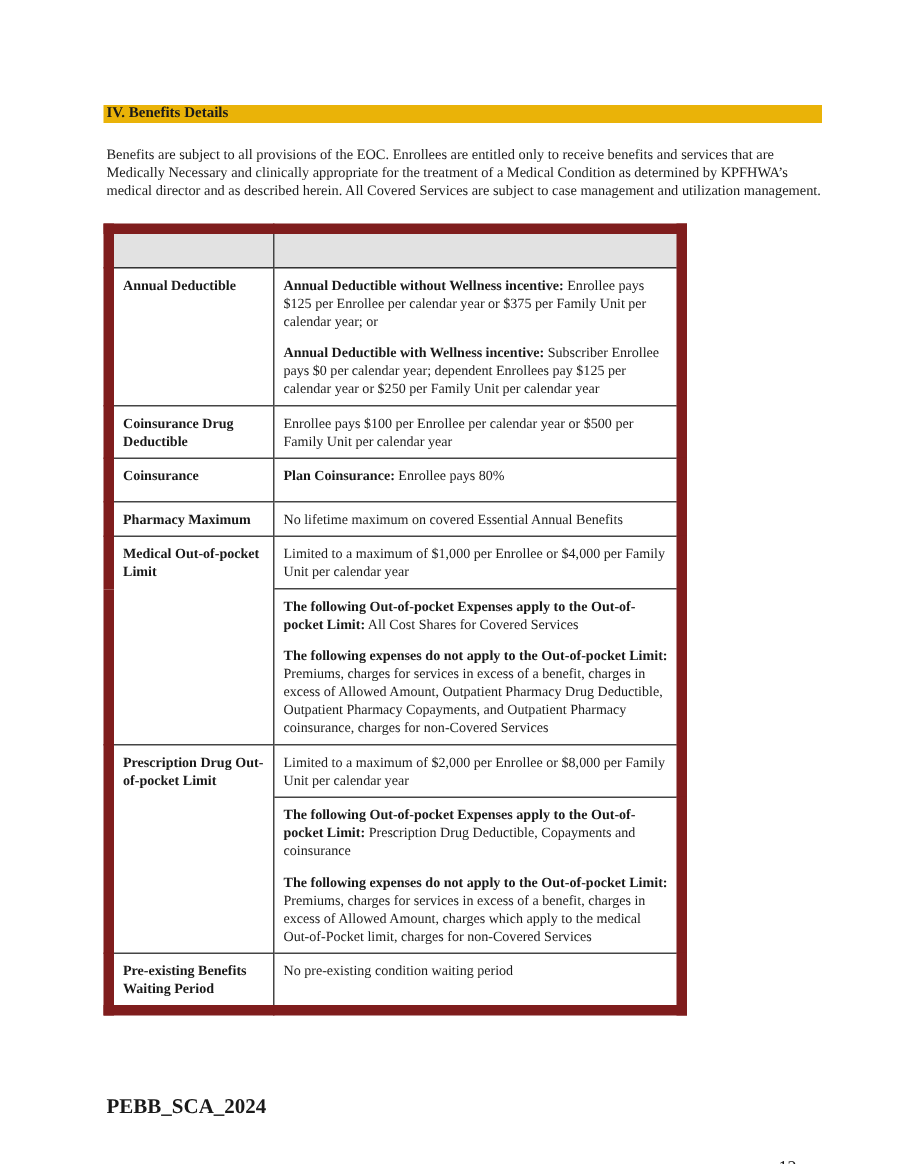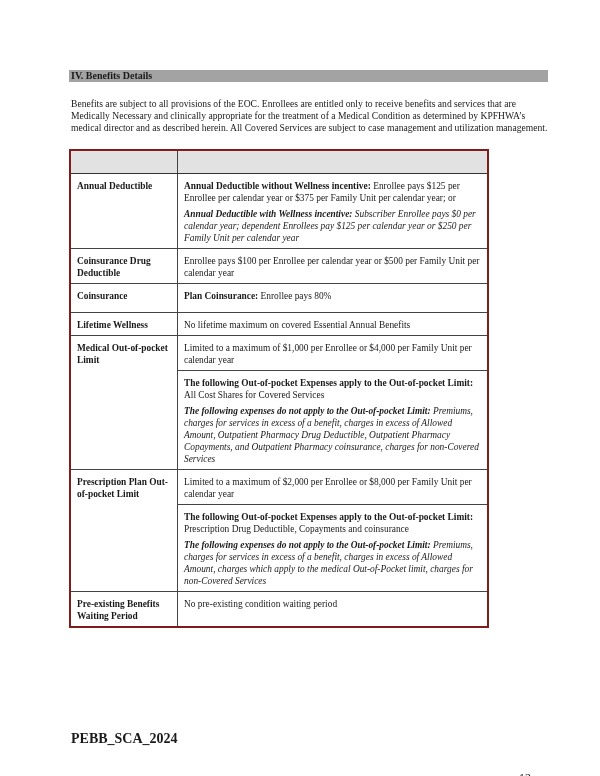--- a/index.html
+++ b/index.html
@@ -1,28 +1,28 @@
 <!DOCTYPE html>
 <html><head>
 <meta charset="utf-8">
 <style>
   html, body { margin:0; padding:0; background:#ffffff; }
   body { width:600px; height:776px; position:relative; overflow:hidden;
          font-family:"Liberation Serif", serif; color:#1a1a1a; }
   .section-bar { position:absolute; left:69px; top:70px; width:479px; height:12px;
-                 background:#a3a3a3; font-weight:bold; font-size:10px; line-height:12px;
+                 background:#eab308; font-weight:bold; font-size:10px; line-height:12px;
                  padding-left:2px; box-sizing:border-box; }
   .intro { position:absolute; left:71px; top:98px; width:480px; font-size:9.6px; line-height:12px; margin:0; }
-  table.benefits { position:absolute; left:69px; top:149px; width:420px; border-collapse:collapse;
-                   border:2px solid #7f1d1d; font-size:9.4px; line-height:12px; }
+  table.benefits { position:absolute; left:69px; top:149px; width:389px; border-collapse:collapse;
+                   border:7px solid #7f1d1d; font-size:9.4px; line-height:12px; }
   table.benefits td { border:1px solid #444; vertical-align:top; padding:6px 6px 4px 6px; }
   table.benefits td.label { width:94px; font-weight:bold; }
   table.benefits tr.header td { background:#e2e2e2; height:12px; border-bottom:1.5px solid #333; }
   td.val p { margin:0; }
-  td.val p + p { margin-top:4px;font-style:italic; }
+  td.val p + p { margin-top:9px; }
   b { font-weight:bold; }
   .footer-left { position:absolute; left:71px; top:731px; font-size:14px;font-weight:bold; }
   .footer-right { position:absolute; left:519px; top:771px; font-size:12px; }
 </style>
 </head>
 <body>
 
 <div class="section-bar">IV.  Benefits Details</div>
 <p class="intro">Benefits are subject to all provisions of the EOC. Enrollees are entitled only to receive benefits and services that are Medically Necessary and clinically appropriate for the treatment of a Medical Condition as determined by KPFHWA’s medical director and as described herein. All Covered Services are subject to case management and utilization management.</p>
 
@@ -41,35 +41,35 @@
   </tr>
   <tr>
     <td class="label">Coinsurance Drug Deductible</td>
     <td class="val">Enrollee pays $100 per Enrollee per calendar year or $500 per Family Unit per calendar year</td>
   </tr>
   <tr>
     <td class="label" style="height:18px">Coinsurance</td>
     <td class="val"><b>Plan Coinsurance:</b><span> Enrollee pays 80%</span></td>
   </tr>
   <tr>
-    <td class="label">Lifetime Wellness</td>
+    <td class="label">Pharmacy Maximum</td>
     <td class="val">No lifetime maximum on covered Essential Annual Benefits</td>
   </tr>
   <tr>
     <td class="label" rowspan="2">Medical Out-of-pocket Limit</td>
     <td class="val">Limited to a maximum of $1,000 per Enrollee or $4,000 per Family Unit per calendar year</td>
   </tr>
   <tr>
     <td class="val">
       <p><b>The following Out-of-pocket Expenses apply to the Out-of-pocket Limit:</b><span> All Cost Shares for Covered Services</span></p>
       <p><b>The following expenses do not apply to the Out-of-pocket Limit:</b><span> Premiums, charges for services in excess of a benefit, charges in excess of Allowed Amount, Outpatient Pharmacy Drug Deductible, Outpatient Pharmacy Copayments, and Outpatient Pharmacy coinsurance, charges for non-Covered Services</span></p>
     </td>
   </tr>
   <tr>
-    <td class="label" rowspan="2">Prescription Plan Out-of-pocket Limit</td>
+    <td class="label" rowspan="2">Prescription Drug Out-of-pocket Limit</td>
     <td class="val" style="height:22px">Limited to a maximum of $2,000 per Enrollee or $8,000 per Family Unit per calendar year</td>
   </tr>
   <tr>
     <td class="val">
       <p><b>The following Out-of-pocket Expenses apply to the Out-of-pocket Limit:</b><span> Prescription Drug Deductible, Copayments and coinsurance</span></p>
       <p><b>The following expenses do not apply to the Out-of-pocket Limit:</b><span> Premiums, charges for services in excess of a benefit, charges in excess of Allowed Amount, charges which apply to the medical Out-of-Pocket limit, charges for non-Covered Services</span></p>
     </td>
   </tr>
   <tr>
     <td class="label">Pre-existing Benefits Waiting Period</td>

